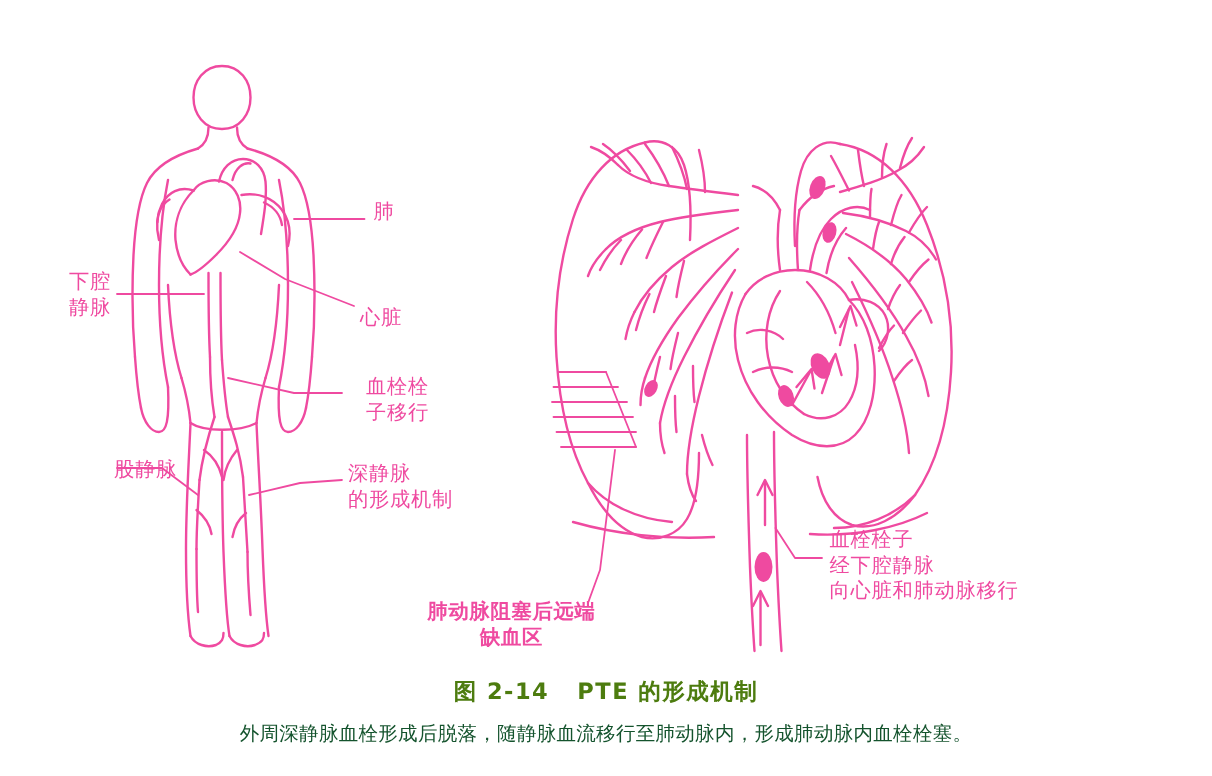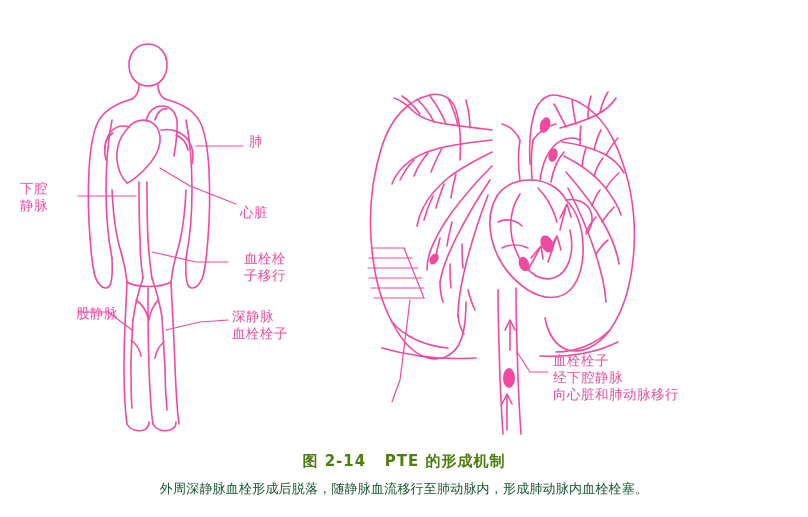--- a/index.html
+++ b/index.html
@@ -279,29 +279,31 @@
       <ellipse cx="545" cy="125" rx="5" ry="8" transform="rotate(20 545 125)"></ellipse>
       <ellipse cx="553" cy="155" rx="4.5" ry="7" transform="rotate(15 553 155)"></ellipse>
       <ellipse cx="547" cy="244" rx="6" ry="9" transform="rotate(-25 547 244)"></ellipse>
       <ellipse cx="524" cy="264" rx="5" ry="7.5" transform="rotate(-20 524 264)"></ellipse>
       <ellipse cx="509" cy="378" rx="6" ry="10"></ellipse>
       <ellipse cx="434" cy="259" rx="4" ry="6" transform="rotate(30 434 259)"></ellipse>
     </g>
   </svg>
 
   <div class="lbl" style="left:249px; top:133px;">肺</div>
-  <div class="lbl" style="left:20px; top:180px;">下腔
+  <div class="lbl" style="left:46px; top:180px;">下腔
 静脉</div>
   <div class="lbl" style="left:240px; top:204px;">心脏</div>
   <div class="lbl" style="left:232px; top:250px;margin-left:12px;">血栓栓
 子移行</div>
   <div class="lbl" style="left:30px; top:305px;margin-left:46px;">股静脉</div>
   <div class="lbl" style="left:232px; top:308px;">深静脉
-血栓栓子</div>
-
+的形成机制</div>
+
+  <div class="lbl" style="left:285px; top:400px; font-weight:bold; text-align:center;">肺动脉阻塞后远端
+缺血区</div>
   <div class="lbl" style="left:553px; top:352px;">血栓栓子
 经下腔静脉
 向心脏和肺动脉移行</div>
 
   <div class="caption-title">
     <span>图 2-14</span><span>&nbsp;&nbsp;&nbsp;</span><span>PTE 的形成机制</span>
   </div>
   <div class="caption-sub">外周深静脉血栓形成后脱落，随静脉血流移行至肺动脉内，形成肺动脉内血栓栓塞。</div>
 
 </div>

